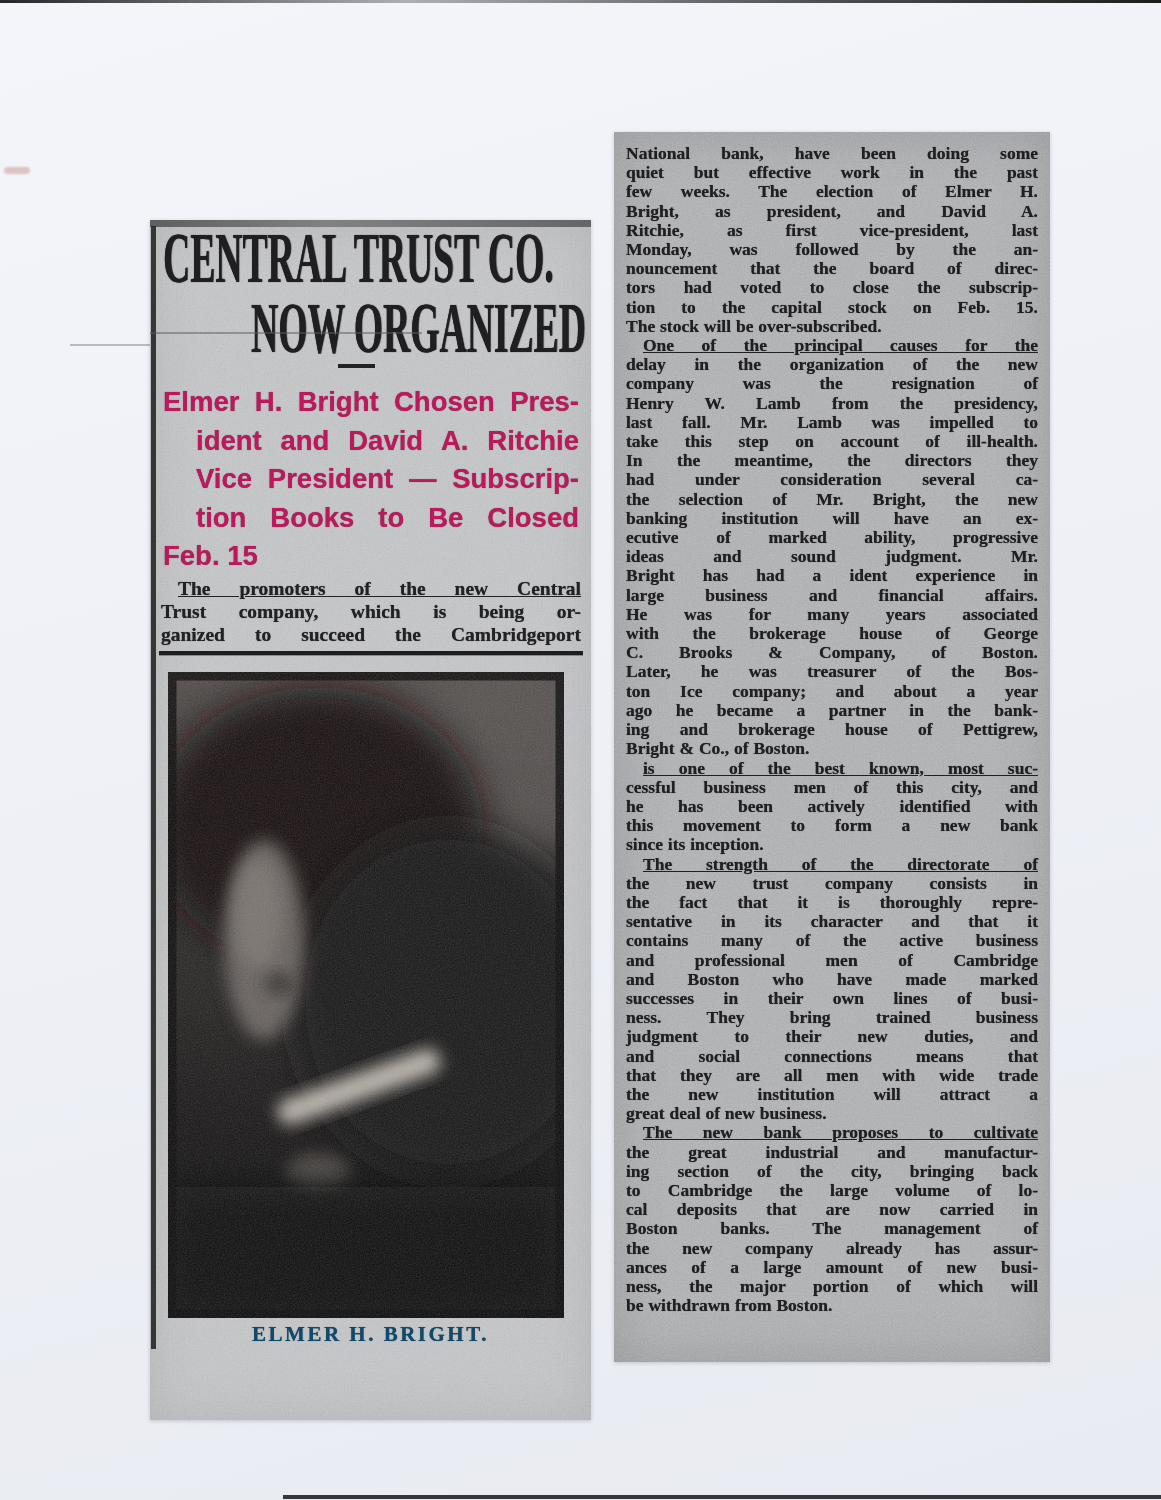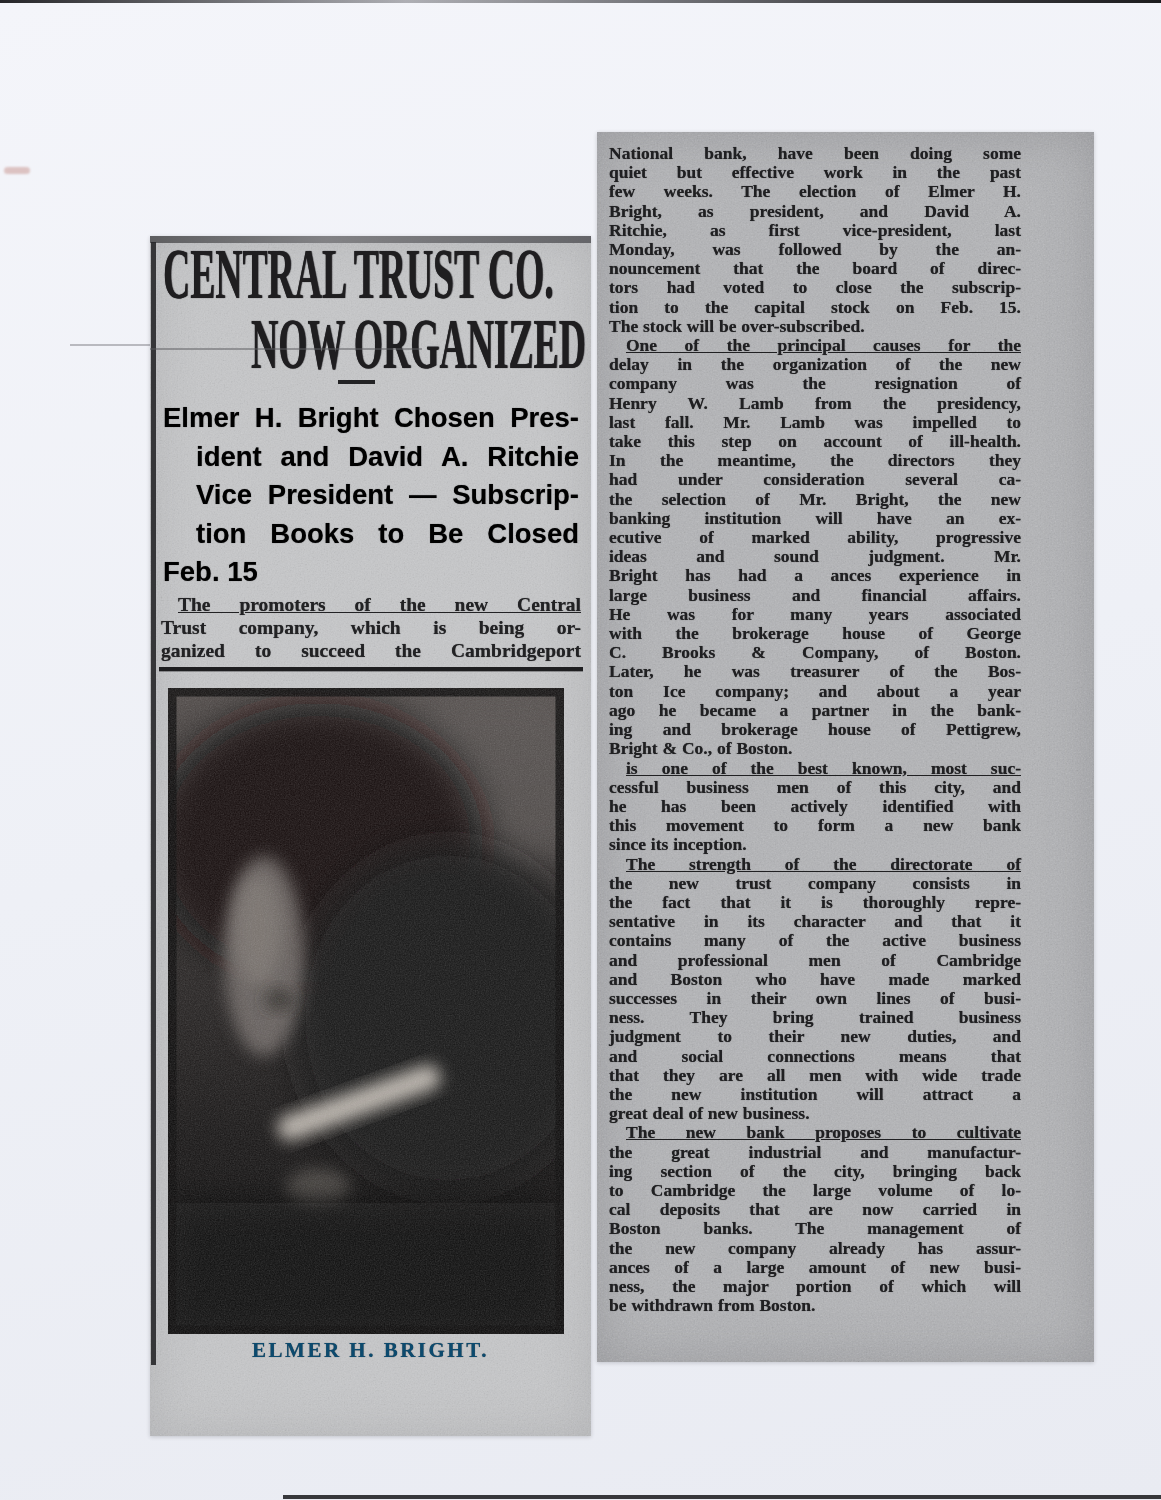--- a/index.html
+++ b/index.html
@@ -14,24 +14,24 @@
   .edge-line.top { position:absolute; left:0; top:0; width:100%; height:3px;
     background:linear-gradient(90deg,rgba(15,15,18,.9),rgba(70,70,76,.4) 35%,rgba(25,25,29,.75) 70%,rgba(10,10,12,.92)); }
   .edge-line.bottom { position:absolute; left:283px; top:1495px; width:878px; height:4px;
     background:#17171a; opacity:.85; }
   .smudge { position:absolute; left:4px; top:167px; width:26px; height:7px;
     background:#c6928c; border-radius:4px; opacity:.5; filter:blur(1px); }
   .scratch { position:absolute; height:1.5px; background:#5c5c60; }
   .page-scratch { left:70px; top:344px; width:88px; opacity:.38; }
 
   .clip { position:absolute; box-shadow:0 1px 4px rgba(30,30,40,.2); }
-  .clip.left  { left:150px; top:236px; width:441px; height:1200px; background:#c6c7c9;
+  .clip.left  { left:150px; top:220px; width:441px; height:1200px; background:#c6c7c9;
     box-shadow:inset 0 0 46px rgba(110,110,116,.22), 0 1px 4px rgba(30,30,40,.2); }
-  .clip.right { left:597px; top:132px; width:480px; height:1230px; background:#b2b3b6;
-    box-shadow:inset 0 0 52px rgba(82,82,90,.3), 0 1px 4px rgba(30,30,40,.2);padding-left:17px; }
+  .clip.right { left:614px; top:132px; width:436px; height:1230px; background:#b2b3b6;
+    box-shadow:inset 0 0 52px rgba(82,82,90,.3), 0 1px 4px rgba(30,30,40,.2); }
   .noise { position:absolute; left:0; top:0; width:100%; height:100%; pointer-events:none; }
 
   .top-band { position:absolute; left:0; top:0; width:100%; height:7px;
     background:linear-gradient(90deg,#4e4e50,#77777a 40%,#56565a); opacity:.85; }
   .left-rule { position:absolute; left:1px; top:6px; width:5px; height:1123px;
     background:#232325; opacity:.88; }
 
   .hl { position:absolute; margin:0; font:700 71px/1 "Liberation Serif", serif;
     color:#1f1e20; transform-origin:0 0; transform:scaleX(.53); white-space:nowrap;
     text-shadow:0 0 1px #1f1e20, 1.5px 0 1px rgba(31,30,32,.55); }
@@ -40,21 +40,21 @@
   .hl-scratch { left:0; top:112px; width:272px; opacity:.5; }
 
   .divider { position:absolute; left:188px; top:144px; width:37px; height:4px; background:#232325; }
 
   .jline { text-align:justify; text-align-last:justify; }
   .subhead .jline:last-child, .para .jline:last-child { text-align-last:left; }
   .lead.para .jline:last-child { text-align-last:justify; }
   .para.indent .jline:first-child { text-indent:17px;text-decoration:underline; }
 
   .subhead { position:absolute; left:13px; top:163px; width:416px;
-    font:700 27.5px/38.5px "Liberation Sans", sans-serif; color:#000000;
+    font:700 27.5px/38.5px "Liberation Sans", sans-serif; color:#be185d;
     text-shadow:0 0 1px rgba(35,35,37,.65); }
   .subhead .jline:not(:first-child):not(:last-child) { padding-left:33px; }
 
   .lead { position:absolute; left:11px; top:357px; width:420px;
     font:700 19.5px/23px "Liberation Serif", serif; color:#222224;
     text-shadow:0 0 .8px rgba(34,34,36,.8); }
 
   .photo-rule { position:absolute; left:9px; top:431px; width:424px; height:3.5px;
     background:#1e1e20; box-shadow:0 1px 0 rgba(30,30,32,.35); }
 
@@ -187,21 +187,21 @@
           <div class="jline">company was the resignation of</div>
           <div class="jline">Henry W. Lamb from the presidency,</div>
           <div class="jline">last fall. Mr. Lamb was impelled to</div>
           <div class="jline">take this step on account of ill-health.</div>
           <div class="jline">In the meantime, the directors they</div>
           <div class="jline">had under consideration several ca-</div>
           <div class="jline">the selection of Mr. Bright, the new</div>
           <div class="jline">banking institution will have an ex-</div>
           <div class="jline">ecutive of marked ability, progressive</div>
           <div class="jline">ideas and sound judgment. Mr.</div>
-          <div class="jline">Bright has had a ances experience in</div>
+          <div class="jline">Bright has had a ident experience in</div>
           <div class="jline">large business and financial affairs.</div>
           <div class="jline">He was for many years associated</div>
           <div class="jline">with the brokerage house of George</div>
           <div class="jline">C. Brooks &amp; Company, of Boston.</div>
           <div class="jline">Later, he was treasurer of the Bos-</div>
           <div class="jline">ton Ice company; and about a year</div>
           <div class="jline">ago he became a partner in the bank-</div>
           <div class="jline">ing and brokerage house of Pettigrew,</div>
           <div class="jline">Bright &amp; Co., of Boston.</div>
         </div>

